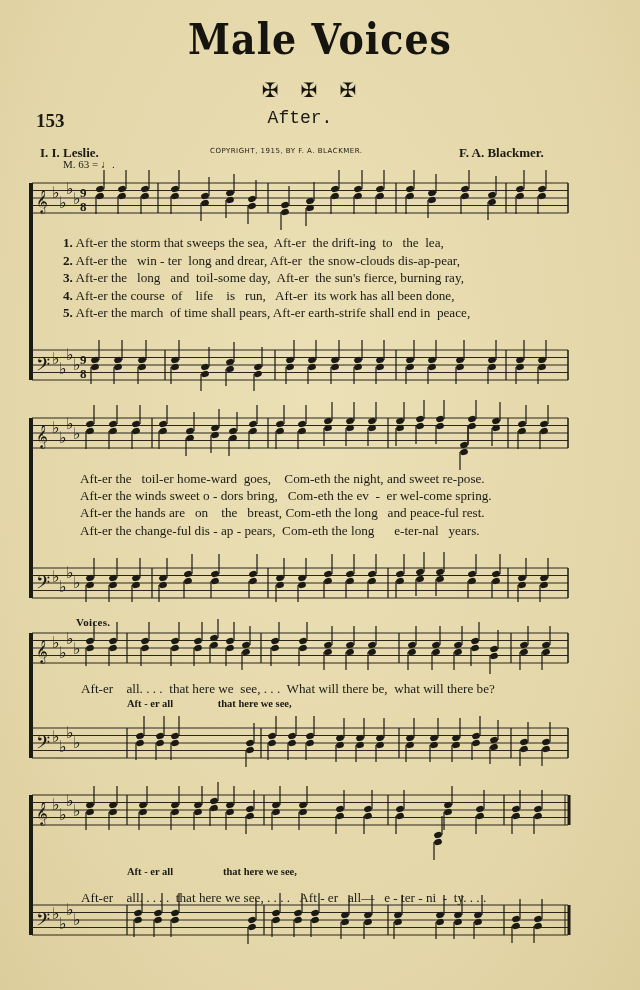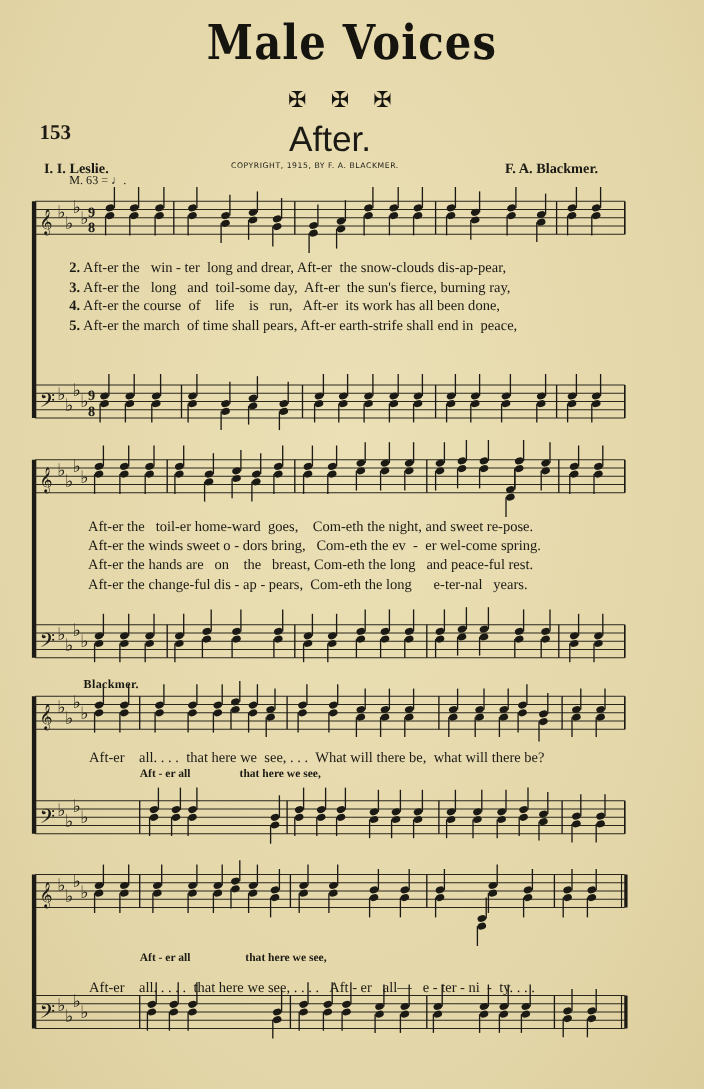--- a/index.html
+++ b/index.html
@@ -10,21 +10,21 @@
     font-family: "DejaVu Serif", serif; color: #1c1a14;
   }
   .abs { position: absolute; }
   .section-title {
     left: 0; width: 640px; top: 16px; text-align: center;
     font-family: "DejaVu Serif", serif; font-weight: bold; font-size: 38px;
     letter-spacing: 1px; color: #16140e; transform: scaleY(1.15);
   }
   .ornaments { left: 0; width: 640px; top: 78px; text-align: center; font-size: 20px; letter-spacing: 22px; color: #16140e; }
   .hymn-number { left: 36px; top: 110px; font-family: "Liberation Serif", serif; font-weight: bold; font-size: 19px; }
-  .hymn-title { left: 0; width: 590px; top: 108px; text-align: center; font-family: Liberation Sans, sans-serif; font-size: 32px; padding-left: 10px; box-sizing: border-box; }
+  .hymn-title { left: 0; width: 590px; top: 108px; text-align: center; font-family: Liberation Mono, monospace; font-size: 18px; padding-left: 10px; box-sizing: border-box; }
   .author { left: 40px; top: 145px; font-family: "Liberation Serif", serif; font-weight: bold; font-size: 13px; }
   .copyright { left: 210px; top: 147px; font-family: "DejaVu Sans", sans-serif; font-size: 7px; letter-spacing: 0.5px; }
   .composer { left: 459px; top: 145px; font-family: "Liberation Serif", serif; font-weight: bold; font-size: 13px; }
   .tempo { left: 63px; top: 158px; font-family: "Liberation Serif", serif; font-size: 11px; }
   .verse-line, .lyric-line { font-family: "Liberation Serif", serif; font-size: 13.2px; white-space: pre; }
   .verse-num { font-weight: bold; }
   .alt-line { font-family: "Liberation Serif", serif; font-size: 10.5px; font-weight: bold; white-space: pre; }
   .refrain-label { left: 76px; top: 616px; font-family: "Liberation Serif", serif; font-size: 11px; font-weight: bold; letter-spacing: 0.3px; }
   svg.music { position: absolute; left: 0; top: 0; }
 </style>
@@ -296,30 +296,31 @@
     <use href="#bchord" x="398" y="915"></use>
       <use href="#bchord" x="440" y="915"></use>
       <use href="#bchord" x="458" y="915"></use>
       <use href="#bchord" x="478" y="915"></use>
     <use href="#bchord" x="516" y="919"></use>
       <use href="#bchord" x="538" y="919"></use>
   </g>
 </svg>
 
 <div class="abs" style="left:63px; top:234px; line-height:17.5px;">
+  <div class="verse-line"><span class="verse-num">1.</span> <span>Aft-er the storm that sweeps the sea,  Aft-er  the drift-ing  to   the  lea,</span></div>
   <div class="verse-line"><span class="verse-num">2.</span> <span>Aft-er the   win - ter  long and drear, Aft-er  the snow-clouds dis-ap-pear,</span></div>
   <div class="verse-line"><span class="verse-num">3.</span> <span>Aft-er the   long   and  toil-some day,  Aft-er  the sun's fierce, burning ray,</span></div>
   <div class="verse-line"><span class="verse-num">4.</span> <span>Aft-er the course  of    life    is   run,   Aft-er  its work has all been done,</span></div>
   <div class="verse-line"><span class="verse-num">5.</span> <span>Aft-er the march  of time shall pears, Aft-er earth-strife shall end in  peace,</span></div>
 </div>
 
 <div class="abs" style="left:80px; top:470px; line-height:17.2px;">
   <div class="lyric-line">Aft-er the   toil-er home-ward  goes,    Com-eth the night, and sweet re-pose.</div>
   <div class="lyric-line">Aft-er the winds sweet o - dors bring,   Com-eth the ev  -  er wel-come spring.</div>
   <div class="lyric-line">Aft-er the hands are   on    the   breast, Com-eth the long   and peace-ful rest.</div>
   <div class="lyric-line">Aft-er the change-ful dis - ap - pears,  Com-eth the long      e-ter-nal   years.</div>
 </div>
 
-<div class="abs refrain-label">Blackmer.</div>
+<div class="abs refrain-label">Voices.</div>
 <div class="abs lyric-line" style="left:81px; top:681px;">Aft-er    all. . . .  that here we  see, . . .  What will there be,  what will there be?</div>
 <div class="abs alt-line" style="left:127px; top:698px;">Aft - er all                 that here we see,</div>
 <div class="abs lyric-line" style="left:81px; top:890px;text-align:center;">Aft-er    all. . . . .  that here we see, . . . .   Aft - er   all—   e - ter - ni  -  ty. . . .</div>
 <div class="abs alt-line" style="left:127px; top:866px;">Aft - er all                   that here we see,</div>
 
 </body></html>

